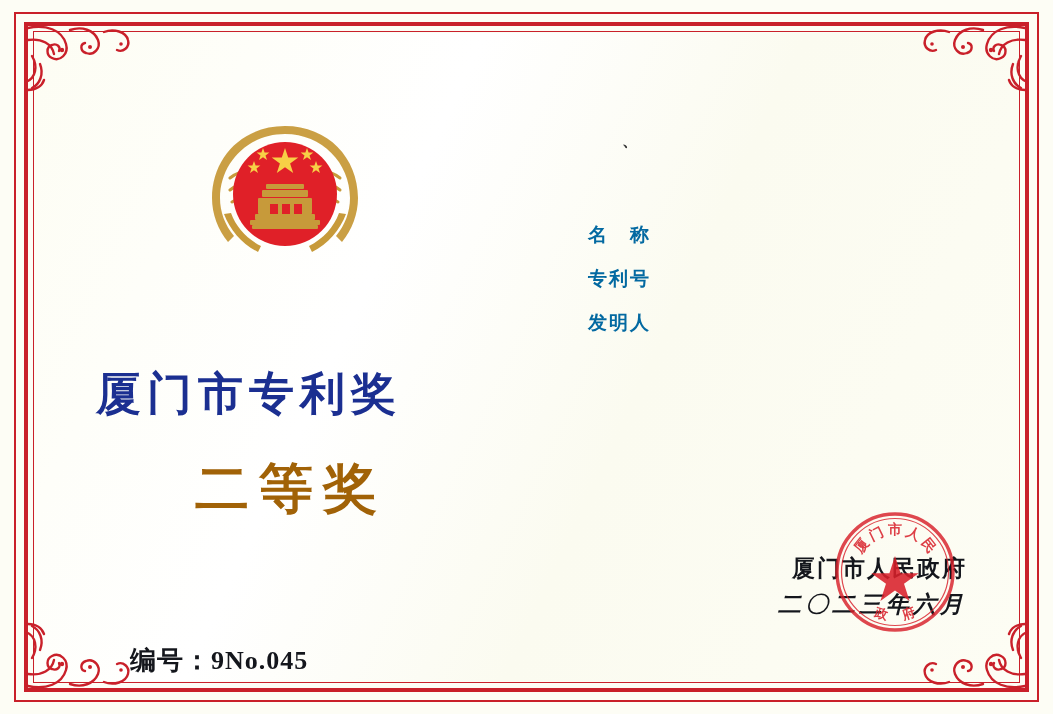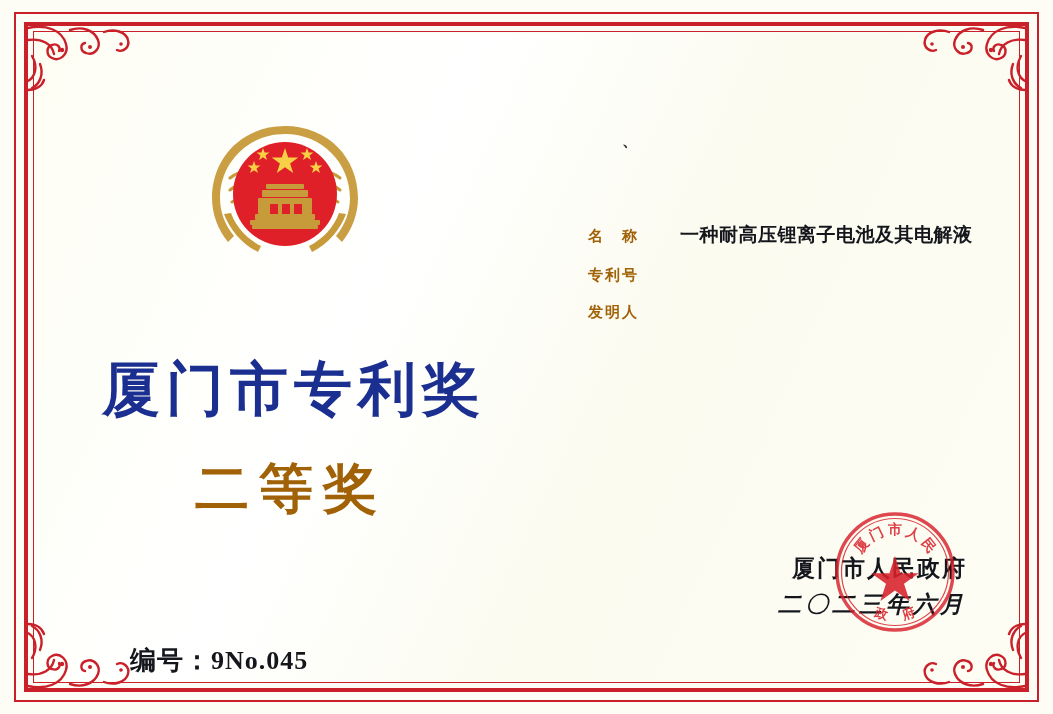--- a/index.html
+++ b/index.html
@@ -75,26 +75,26 @@
     top: 118px;
     width: 170px;
     height: 170px;
   }
   .emblem svg { display:block; width: 100%; height: 100%; }
 
   
   .award-title {
     position: absolute;
     left: 96px;
-    top: 356px;
+    top: 368px;
     width: 390px;
-    text-align: right;
+    text-align: left;
     font-family: "DejaVu Sans", sans-serif;
     font-weight: bold;
-    font-size: 58px;
+    font-size: 45px;
     letter-spacing: 6px;
     color: #1b2f91;
     line-height: 1.15;
     white-space: nowrap;
   }
   .award-grade {
     position: absolute;
     left: 96px;
     top: 458px;
     width: 390px;
@@ -140,23 +140,23 @@
   }
   .field-row {
     display: flex;
     align-items: baseline;
     margin-bottom: 18px;
     font-family: "DejaVu Serif", serif;
   }
   .field-label {
     width: 92px;
     flex: 0 0 92px;
-    font-size: 15px;
-    font-weight: bold;
-    color: #a16207;
+    font-size: 19px;
+    font-weight: bold;
+    color: #0369a1;
     letter-spacing: 2px;
   }
   .field-value {
     font-size: 19px;
     color: #14161c;
     font-weight: bold;
     letter-spacing: 0.5px;
     font-family: "DejaVu Serif", serif;
   }
 
@@ -322,21 +322,20 @@
 
   <div class="body-text">
     <div class="body-line first">
       <span class="tick">、</span>
     </div>
   </div>
 
   <div class="fields">
     <div class="field-row">
       <div class="field-label">名　称</div>
-      <div class="field-value">一种耐高压锂离子电池及其电解液</div>
     </div>
     <div class="field-row">
       <div class="field-label">专利号</div>
     </div>
     <div class="field-row">
       <div class="field-label">发明人</div>
     </div>
   </div>
 
   <div class="issuer">

